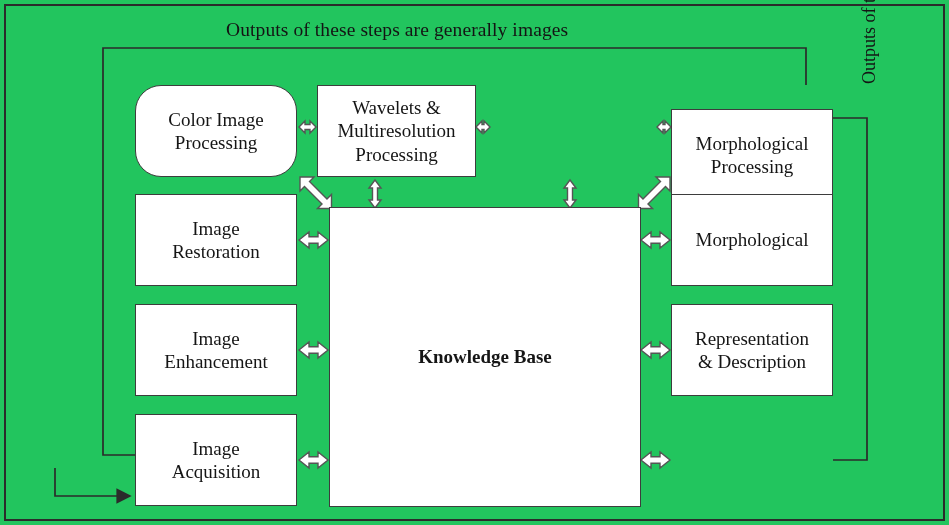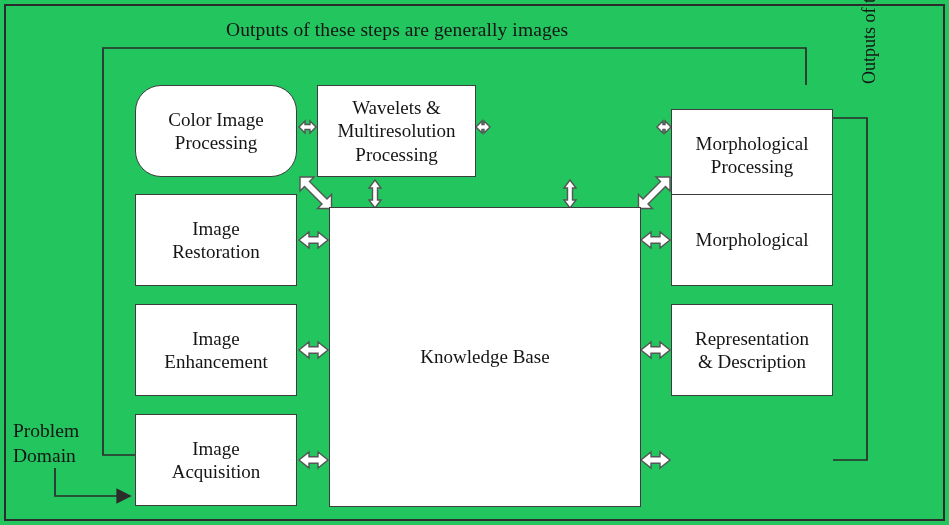--- a/index.html
+++ b/index.html
@@ -157,22 +157,20 @@
       <g>
         <path d="M641,460 L651,452 L651,456.8 L660,456.8 L660,452 L670,460 L660,468 L660,463.2 L651,463.2 L651,468 Z"></path>
       </g>
     </g>
   </svg>
 
   <div class="caption caption-top">Outputs of these steps are generally images</div>
 
   <div class="caption caption-right">Outputs of these steps are generally image attributes</div>
 
-  <div class="caption caption-left">Problem
-Domain</div>
 
   <div class="node" style="left:135px; top:85px; width:162px; height:92px;border-radius:26px;">
     <span class="node-label">Color Image
 Processing</span>
   </div>
 
   <div class="node" style="left:317px; top:85px; width:159px; height:92px;justify-content:center;">
     <span class="node-label">Wavelets &amp;
 Multiresolution
 Processing</span>
@@ -192,21 +190,21 @@
   <div class="node" style="left:135px; top:304px; width:162px; height:92px;">
     <span class="node-label">Image
 Enhancement</span>
   </div>
 
   <div class="node" style="left:135px; top:414px; width:162px; height:92px;">
     <span class="node-label">Image
 Acquisition</span>
   </div>
 
-  <div class="node" style="left:329px; top:207px; width:312px; height:300px;">
+  <div class="node" style="left:329px; top:207px; width:312px; height:300px;font-weight:bold;">
     <span class="node-label">Knowledge Base</span>
   </div>
 
   <div class="node" style="left:671px; top:194px; width:162px; height:92px;">
     <span class="node-label">Morphological</span>
   </div>
 
   <div class="node" style="left:671px; top:304px; width:162px; height:92px;">
     <span class="node-label">Representation
 &amp; Description</span>

